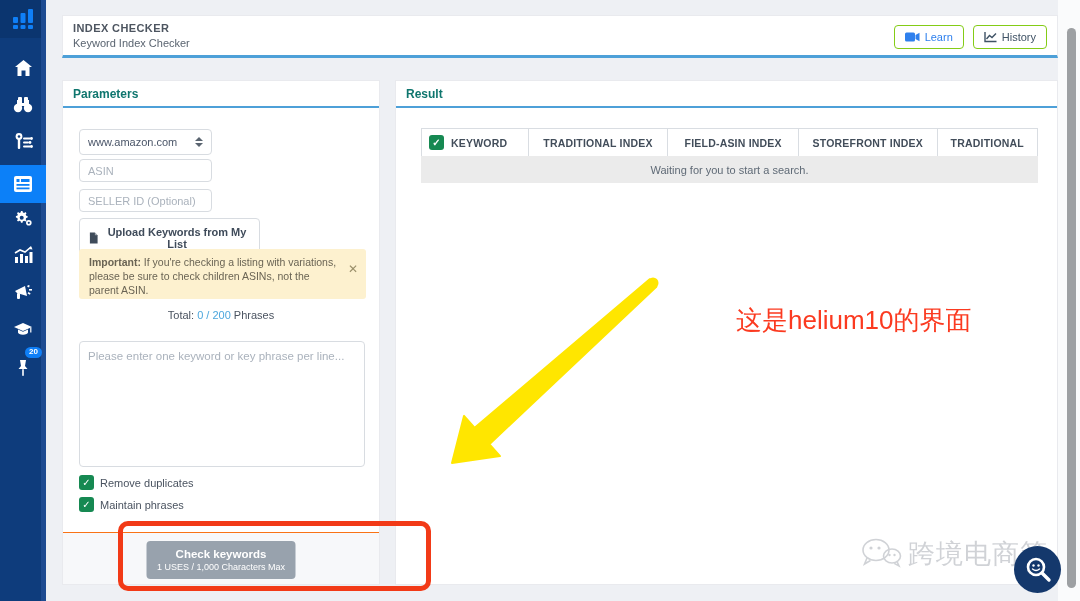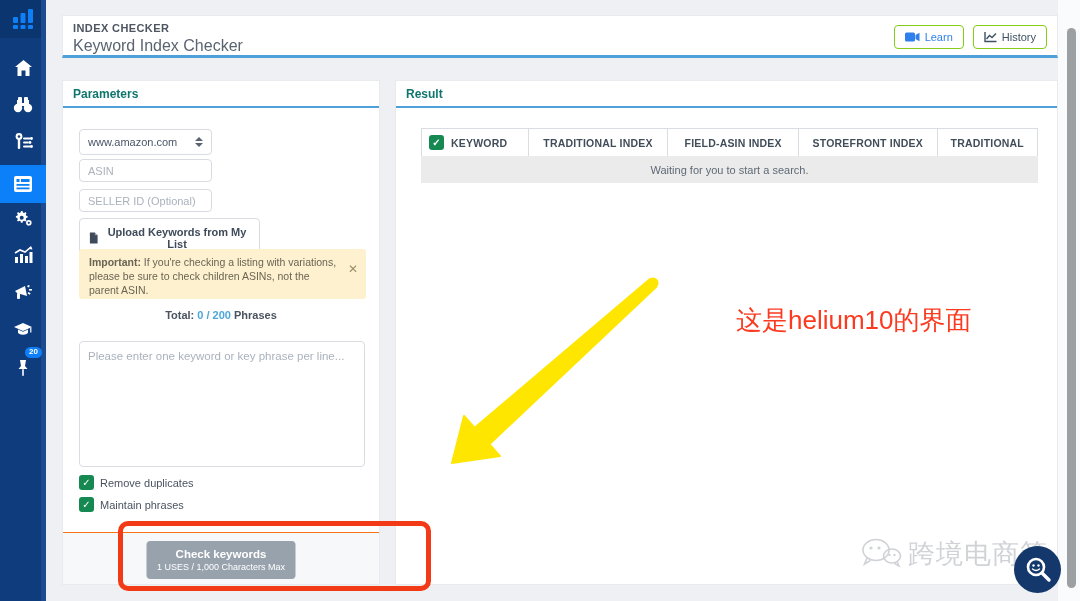--- a/index.html
+++ b/index.html
@@ -16,21 +16,21 @@
   .badge { position:absolute; top:-6px; right:4px; background:#0f7ff7; color:#fff; font-size:8px; font-weight:bold; border-radius:8px; padding:1px 4px; line-height:1.1; }
 
   
   .page { position:absolute; left:46px; top:0; right:0; bottom:0; background:#eef0f4; }
   .right-strip { position:absolute; left:1058px; top:0; width:22px; height:601px; background:#fafbfc; }
   .scroll-thumb { position:absolute; left:1067px; top:28px; width:9px; height:560px; background:#9da0a3; border-radius:5px; z-index:20; }
 
   .card { position:absolute; background:#fff; border:1px solid #e9eaee; }
   .header-card { left:62px; top:15px; width:996px; height:43px; border-bottom:3px solid #4da0d8; padding:6px 10px; }
   .hc-title { font-size:11px; font-weight:bold; color:#4d5560; letter-spacing:.4px; }
-  .hc-sub { font-size:16px; color:#5a6470; margin-top:3px; }
+  .hc-sub { font-size:11px; color:#5a6470; margin-top:3px; }
   .hc-buttons { position:absolute; right:10px; top:9px; display:flex; gap:9px; }
   .btn-outline { display:flex; align-items:center; gap:5px; background:#fff; border:1px solid #84cc16; border-radius:4px; height:24px; padding:0 10px; font-size:11px; cursor:pointer; }
   .btn-learn { color:#2f80ed; }
   .btn-history { color:#3f5265; }
 
   .panel-head { height:27px; border-bottom:2px solid #4da0d8; display:flex; align-items:center; padding:0 10px; }
   .panel-title { font-size:12px; font-weight:bold; color:#0f766e; }
 
   .params-card { left:62px; top:80px; width:318px; height:505px; }
   .result-card { left:395px; top:80px; width:663px; height:505px; }
@@ -42,21 +42,21 @@
   .updown i { display:block; width:0; height:0; border-left:4px solid transparent; border-right:4px solid transparent; }
   .updown .up { border-bottom:4px solid #5a6470; }
   .updown .dn { border-top:4px solid #5a6470; }
   .input { padding:0 8px; }
   .input::placeholder { color:#aab2bc; }
   .asin { left:16px; top:78px; width:133px; height:23px; }
   .seller { left:16px; top:108px; width:133px; height:23px; }
   .upload-btn { position:absolute; left:16px; top:137px; width:181px; height:40px; border:1px solid #d8dce1; border-radius:4px; background:#fff; display:flex; align-items:center; gap:6px; padding:0 9px; font-size:11px; font-weight:bold; color:#3f4b5a; cursor:pointer; }
   .warnbox { position:absolute; left:16px; top:168px; width:287px; height:50px; background:#fdf1cf; border-radius:3px; padding:6px 24px 6px 10px; font-size:10.5px; line-height:1.35; color:#6a6454; }
   .warn-close { position:absolute; right:8px; top:12px; color:#9a8f6a; font-size:12px; cursor:pointer; }
-  .total-line { position:absolute; left:0; top:228px; width:100%; text-align:center; font-size:11px; color:#4a5360; font-weight:bold; }
+  .total-line { position:absolute; left:0; top:228px; width:100%; text-align:center; font-size:11px; color:#4a5360; font-weight:normal; }
   .total-count { color:#4da7dd; }
   .kw-area { position:absolute; left:16px; top:260px; width:286px; height:126px; border:1px solid #d8dce1; border-radius:4px; resize:none; font-size:11.5px; padding:8px; color:#4a5568; font-family:"Liberation Sans", sans-serif; }
   .kw-area::placeholder { color:#aab2bc; }
   .cb-row { position:absolute; left:16px; display:flex; align-items:center; gap:6px; font-size:11px; color:#4a5360; }
   .cb-row.cb1 { top:394px; } .cb-row.cb2 { top:416px; }
   .cbx { width:15px; height:15px; background:#168952; border-radius:3px; color:#fff; font-size:10px; display:flex; align-items:center; justify-content:center; cursor:pointer; }
   .params-footer { position:absolute; left:0; bottom:0; width:100%; height:52px; background:#f7f8fa; border-top:1px solid #f97316; }
   .check-btn { position:absolute; left:50%; transform:translateX(-50%); top:8px; width:149px; height:38px; background:#98a2ad; border:none; border-radius:4px; color:#fff; cursor:pointer; font-family:"Liberation Sans", sans-serif; }
   .check-btn .l1 { font-size:11.5px; font-weight:bold; }
   .check-btn .l2 { font-size:9px; margin-top:2px; }

